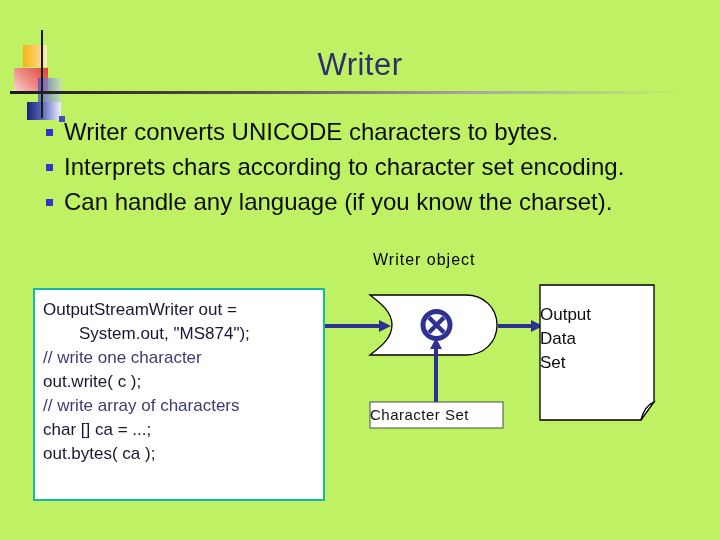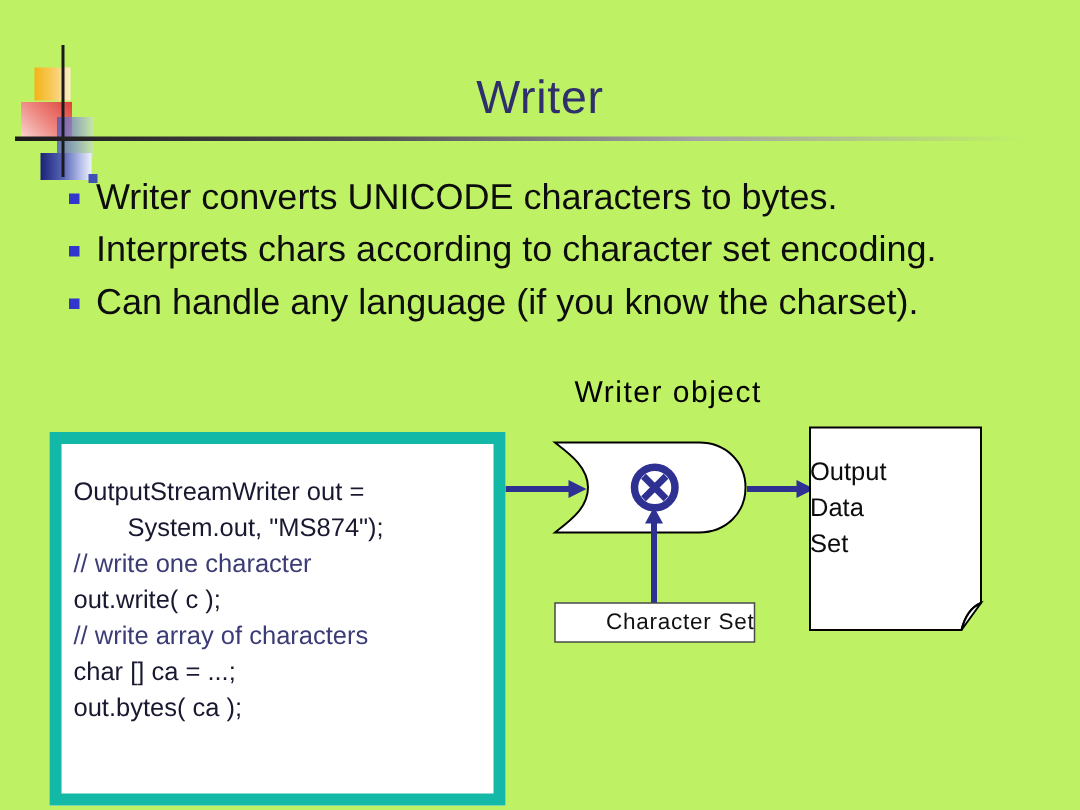--- a/index.html
+++ b/index.html
@@ -23,30 +23,30 @@
     background:linear-gradient(90deg,#1a1a1a 0%,#555555 35%,#a5a5a5 65%,rgba(255,255,255,0) 96%);}
   
   .title{position:absolute;left:0;top:48px;width:720px;text-align:center;
     font-size:31px;line-height:34px;color:#2f2f6d;letter-spacing:0.5px;}
   
   .bullets{position:absolute;left:46px;top:121px;width:640px;}
   .bullet-item{display:flex;align-items:flex-start;height:22px;margin-bottom:13px;}
   .bullet-sq{flex:0 0 auto;width:7px;height:7px;background:#3336cc;margin:8px 11px 0 0;}
   .bullet-text{font-size:24px;line-height:22px;color:#0d0d0d;white-space:nowrap;}
   
-  .writer-object-label{position:absolute;left:383px;top:251px;font-size:20px;
+  .writer-object-label{position:absolute;left:373px;top:251px;font-size:16px;
     color:#000;letter-spacing:1px;white-space:nowrap;}
-  .charset-label{position:absolute;left:370px;top:406px;width:133px;text-align:right;
+  .charset-label{position:absolute;left:370px;top:406px;width:133px;text-align:left;
     font-size:15px;color:#111;letter-spacing:0.5px;}
   .outputdoc-label{position:absolute;left:540px;top:303px;width:114px;text-align:left;
     font-size:17px;line-height:24px;color:#0d0d0d;}
   .outputdoc-label span{display:block;}
   
   .code-box{position:absolute;left:33px;top:288px;width:272px;height:193px;
-    border:8px solid #14b8a6;background:#fff;padding:20px 8px;}
+    border:2px solid #14b8a6;background:#fff;padding:8px 8px;}
   .code-line{font-size:17px;line-height:24px;color:#181830;white-space:pre;}
   .code-line.comment{color:#3b3b76;}
   .code-line.ind1{padding-left:24px;}
   .code-line.ind2{padding-left:36px;}
   
   .diagram-svg{position:absolute;left:0;top:0;width:720px;height:540px;}
 </style>
 </head>
 <body>
 

